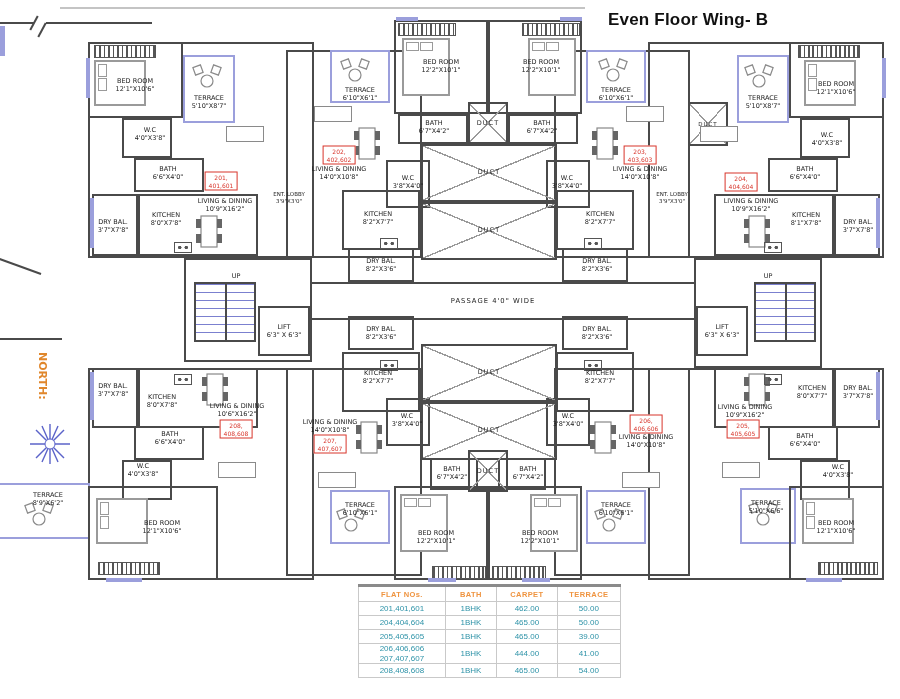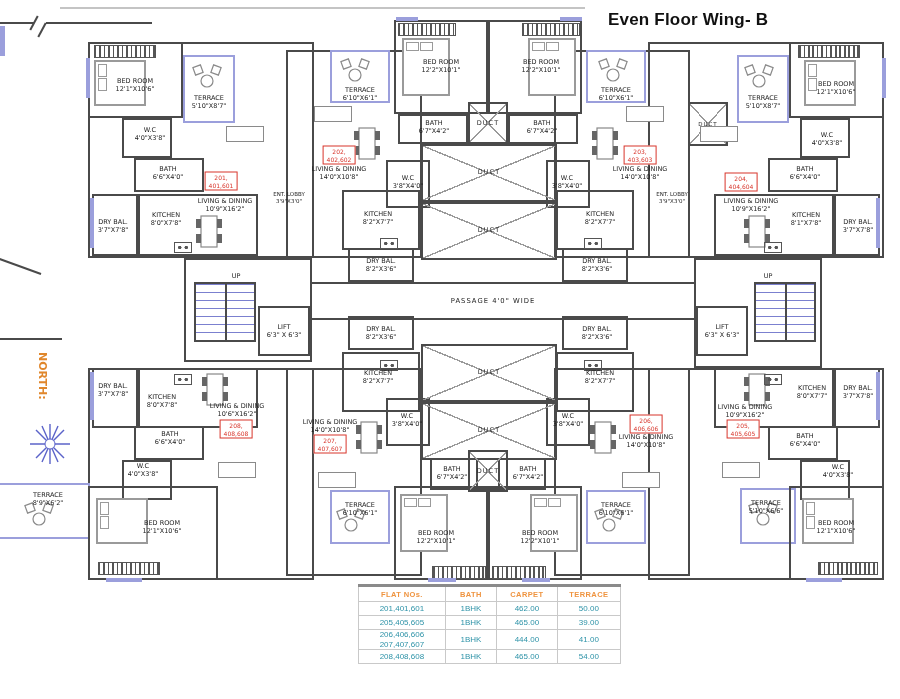--- a/index.html
+++ b/index.html
@@ -622,20 +622,26 @@
       <th style="width:60px">CARPET</th>
       <th style="width:62px">TERRACE</th>
     </tr>
     <tr class="s">
       <td>201,401,601</td>
           <td>1BHK</td>
       <td>462.00</td>
           <td>50.00</td>
     </tr>
     <tr class="s">
+      <td>204,404,604</td>
+          <td>1BHK</td>
+      <td>465.00</td>
+          <td>50.00</td>
+    </tr>
+    <tr class="s">
       <td>205,405,605</td>
           <td>1BHK</td>
       <td>465.00</td>
           <td>39.00</td>
     </tr>
     <tr class="d">
       <td>206,406,606
 207,407,607</td>
           <td>1BHK</td>
       <td>444.00</td>

